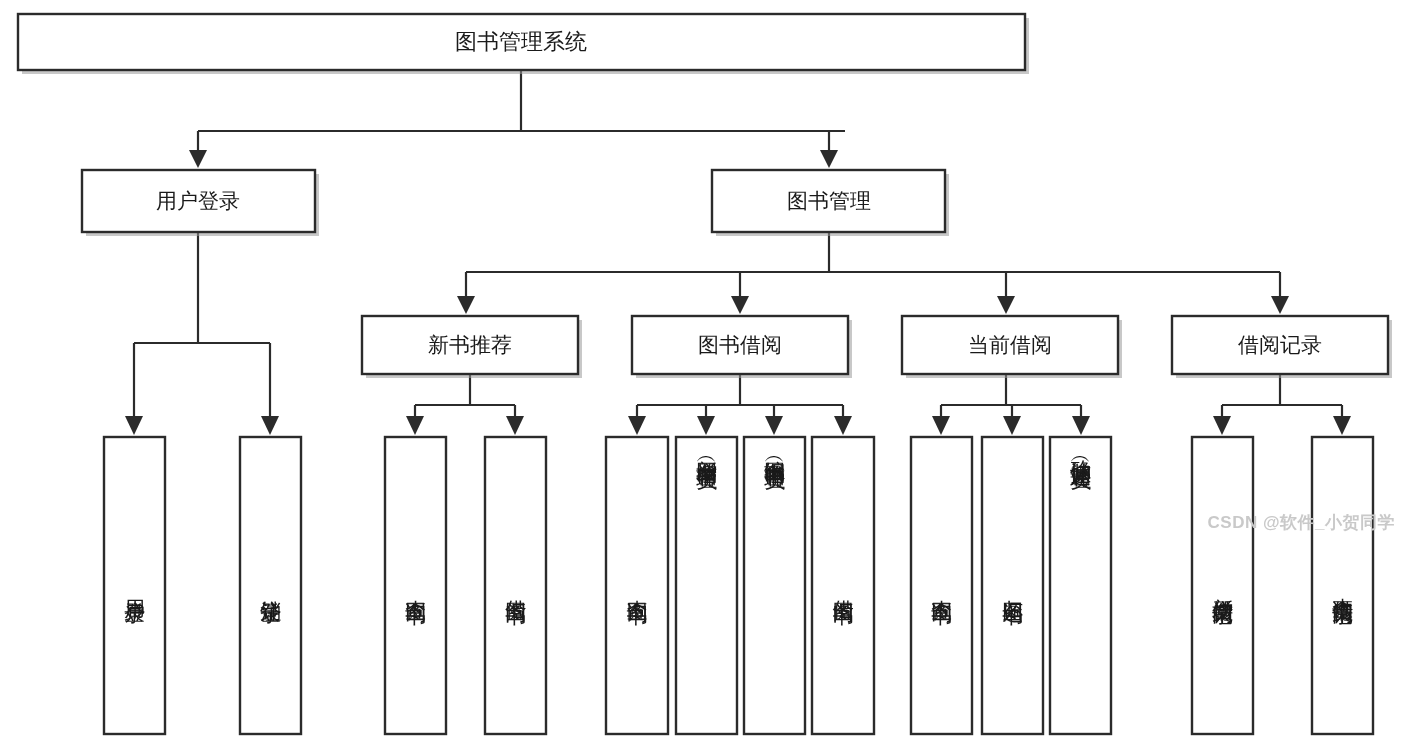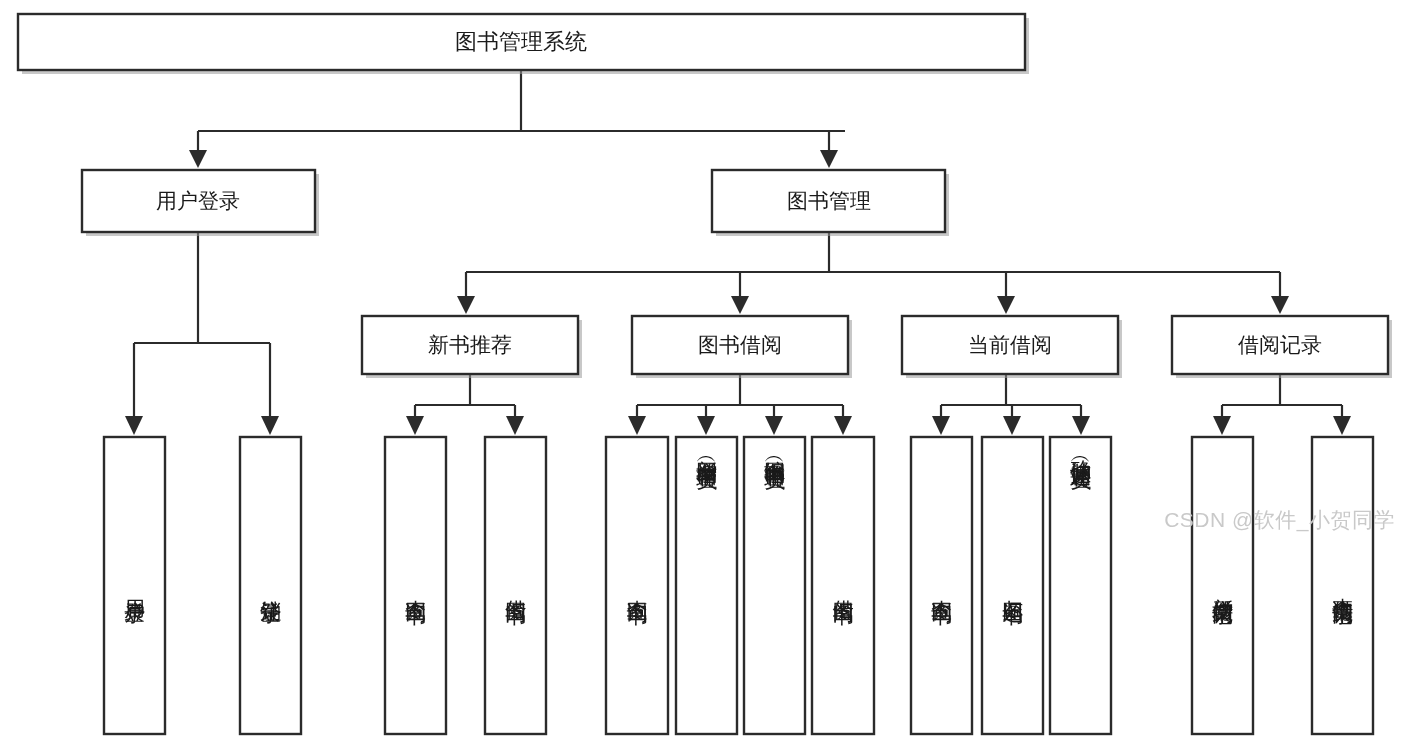--- a/index.html
+++ b/index.html
@@ -75,24 +75,25 @@
     letter-spacing: 1.5px;
     color: #1a1a1a;
     white-space: nowrap;
     text-align: center;
   }
   #watermark {
     position: absolute;
     right: 10px;
     bottom: 6px;
     font-family: "Liberation Sans", "DejaVu Sans", sans-serif;
-    font-size: 21px;
+    font-size: 17px;
     color: #c9c9c9;
     letter-spacing: 0.5px;
     user-select: none;
+    font-weight: bold;
   }
 </style>
 </head>
 <body>
 
 <div id="diagram-root">
 
   <svg class="tree-canvas" viewBox="0 0 1405 747" xmlns="http://www.w3.org/2000/svg">
 
     <defs>

